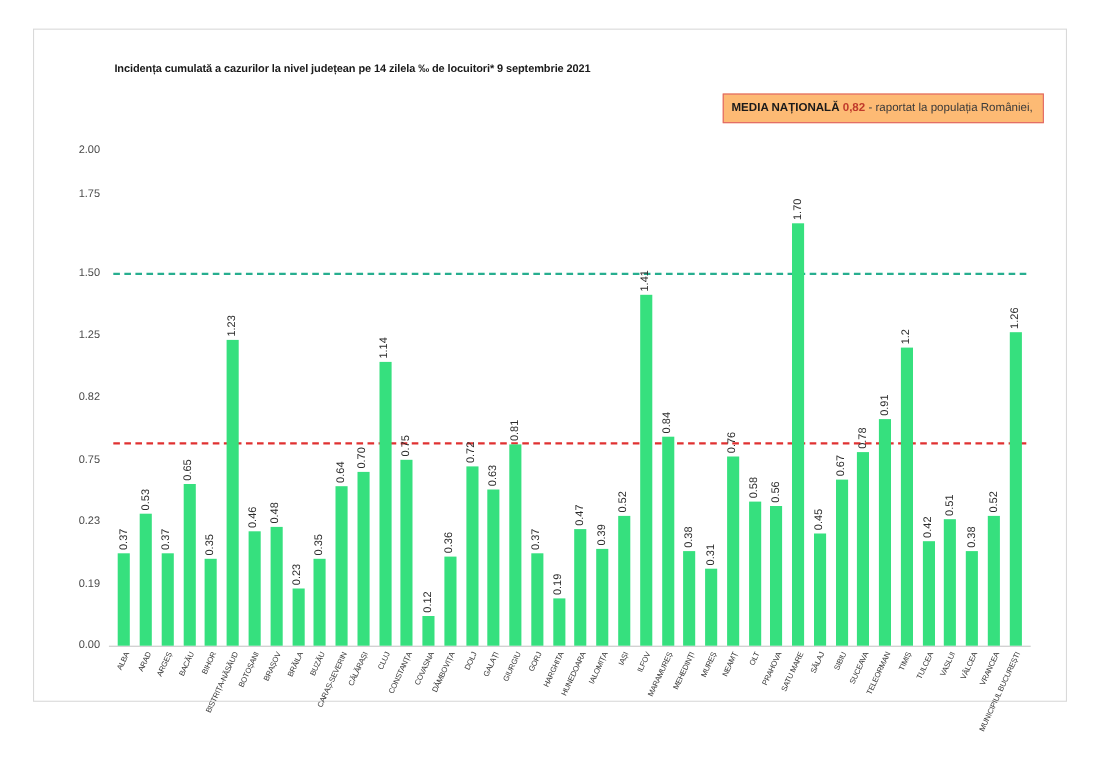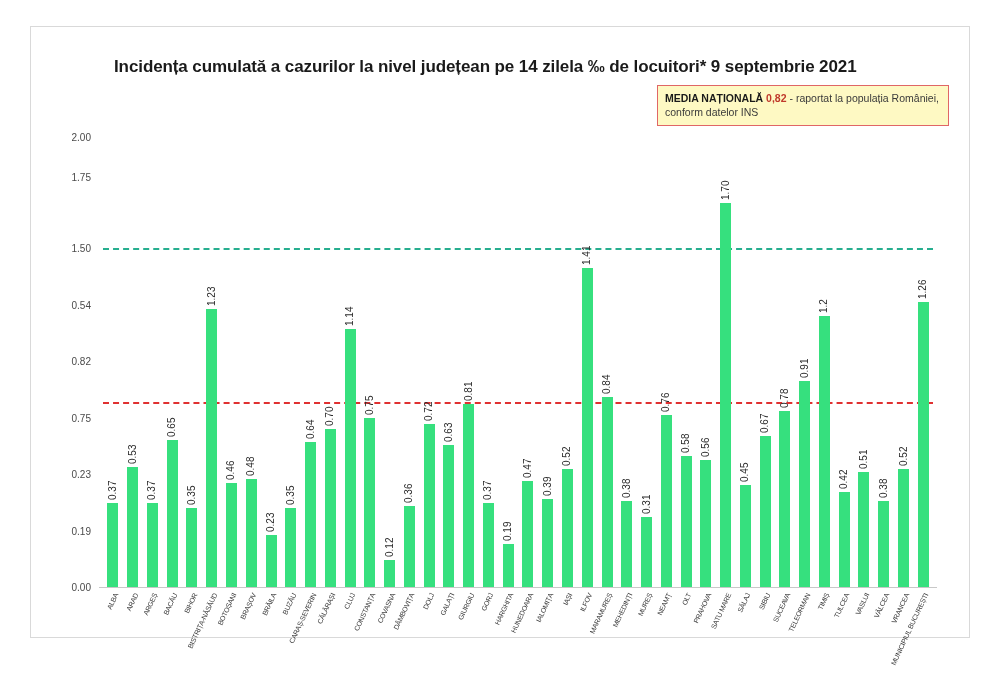--- a/index.html
+++ b/index.html
@@ -18,35 +18,35 @@
     left: 30px;
     top: 26px;
     width: 940px;
     height: 612px;
     border: 1px solid #d9d9d9;
     background: #ffffff;
     box-sizing: border-box;
   }
   #chart-title {
     position: absolute;
-    left: 83px;
+    left: 73px;
     top: 30px;
     width: 800px;
-    font-size: 17px;
+    font-size: 10px;
     font-weight: bold;
     color: #1a1a1a;
     letter-spacing: -0.1px;
   }
   #legend-box {
     position: absolute;
     right: 20px;
     top: 58px;
     width: 292px;
     border: 1px solid #e06666;
-    background: #fef9c3;
+    background: #fdba74;
     padding: 5px 7px 6px 7px;
     box-sizing: border-box;
     line-height: 1.35;
   }
   .legend-line {
     font-size: 10.5px;
     color: #3a3a3a;
   }
   .legend-strong {
     font-weight: bold;
@@ -162,30 +162,29 @@
 <body>
 
 <div id="chart-card">
 
   <div id="chart-title">Incidența cumulată a cazurilor la nivel județean pe 14 zilela ‰ de locuitori* 9 septembrie 2021</div>
 
   <div id="legend-box">
     <div class="legend-line">
       <span class="legend-strong">MEDIA NAȚIONALĂ</span><span> <span class="legend-value">0,82</span></span><span> - </span><span> raportat la populația României,</span>
     </div>
-    <div class="legend-line">conform datelor INS</div>
   </div>
 
   <div id="y-axis-labels">
       <div class="y-tick" style="top: 452px;">0.00</div>
       <div class="y-tick" style="top: 395.5px;">0.19</div>
       <div class="y-tick" style="top: 339px;">0.23</div>
       <div class="y-tick" style="top: 282.5px;">0.75</div>
       <div class="y-tick" style="top: 226px;">0.82</div>
-      <div class="y-tick" style="top: 169.5px;">0.54</div>
+      <div class="y-tick" style="top: 169.5px;">1.25</div>
       <div class="y-tick" style="top: 113px;">1.50</div>
       <div class="y-tick" style="top: 42px;">1.75</div>
       <div class="y-tick" style="top: 2px;">2.00</div>
     </div>
   <div id="axis-line"></div>
 
   <div id="plot-area">
     <div class="ref-line" id="ref-line-green" style="top: 113px;"></div>
     <div class="ref-line" id="ref-line-red" style="top: 266.68px;"></div>
     <div id="bars">

